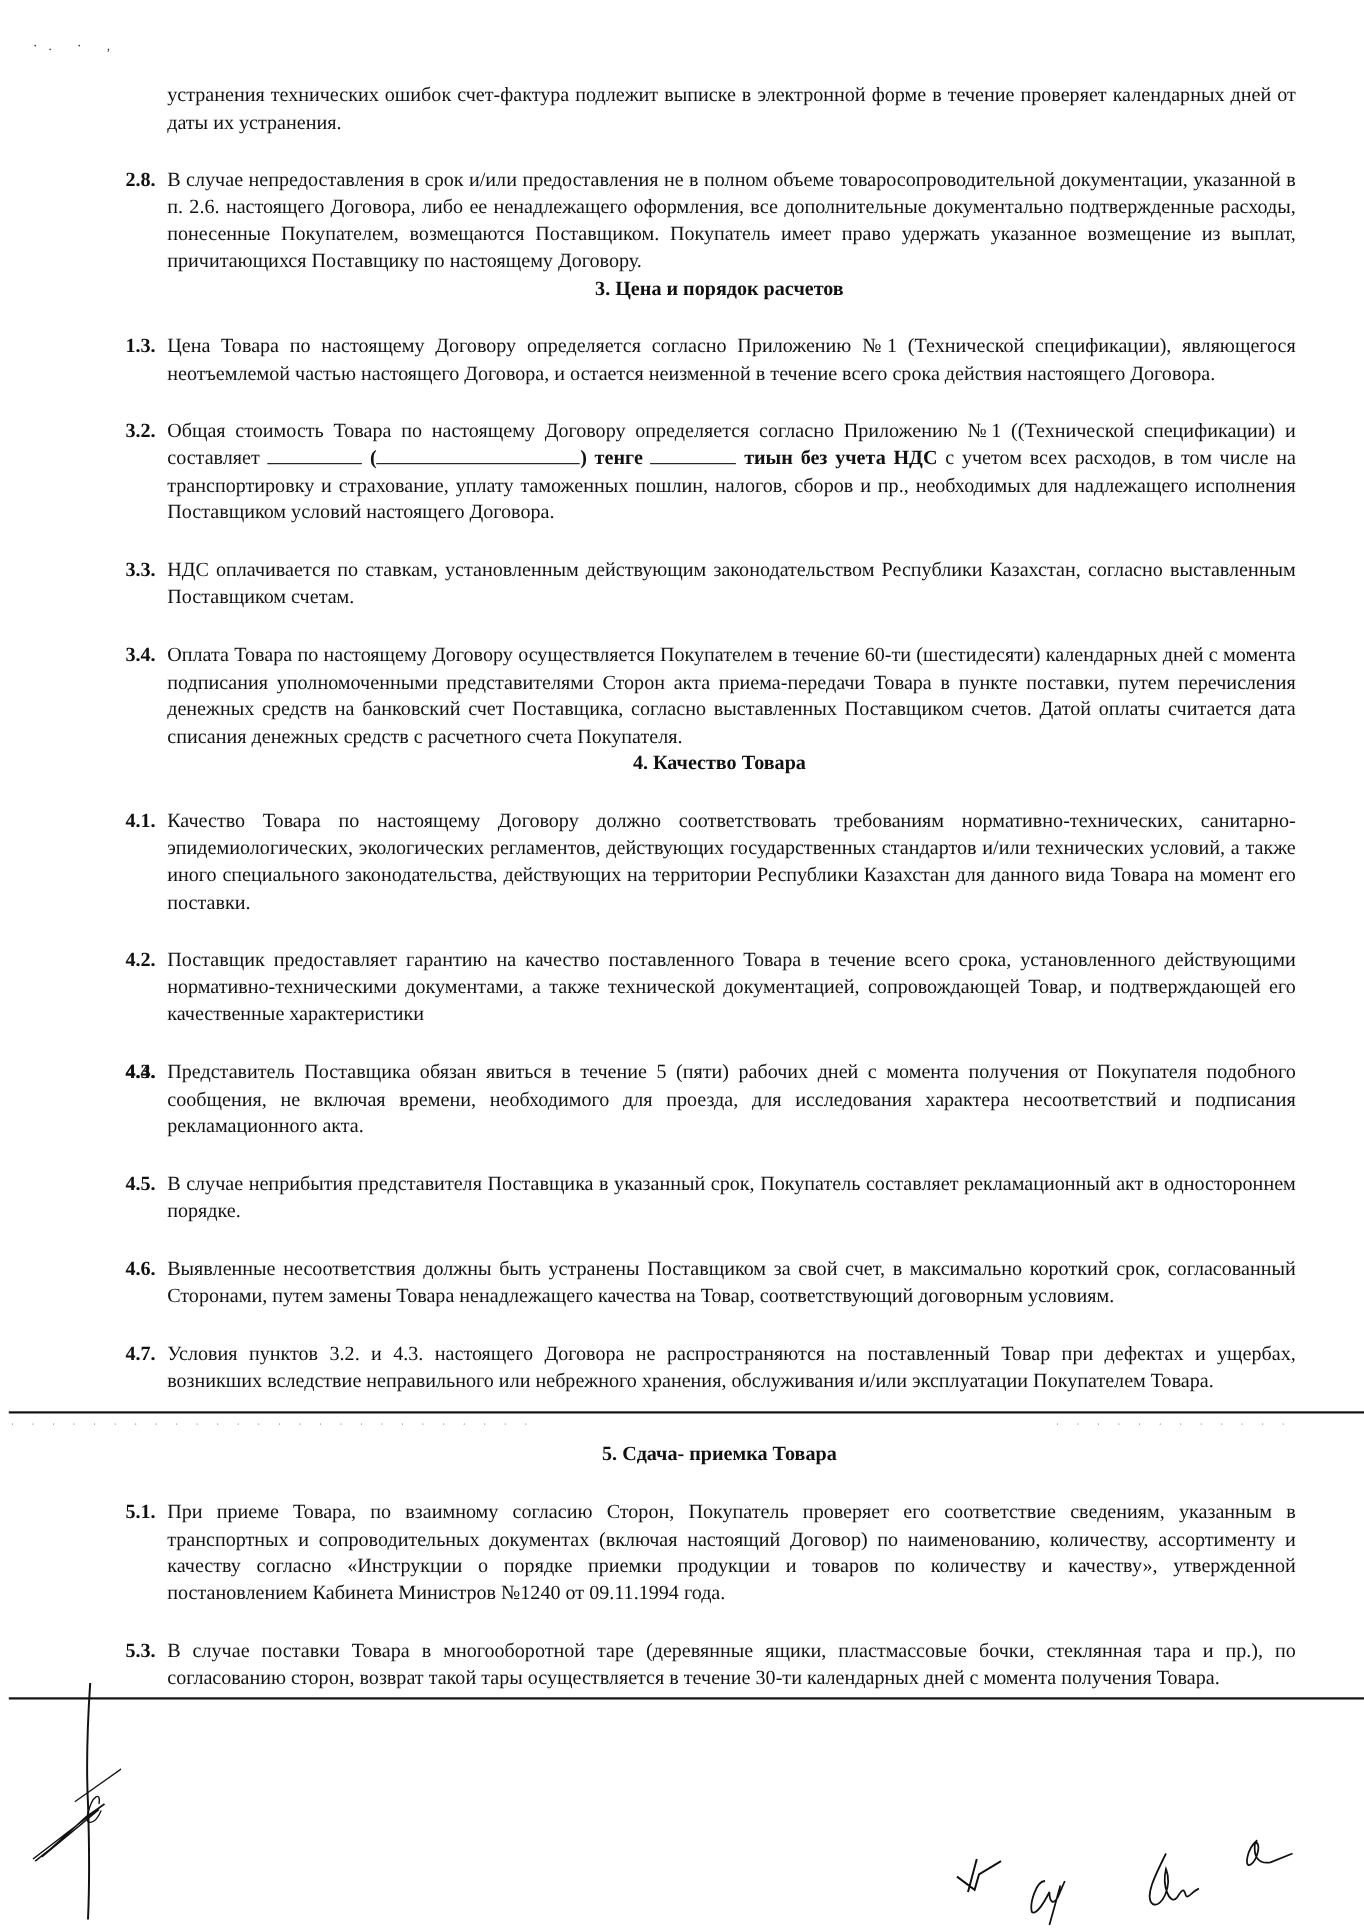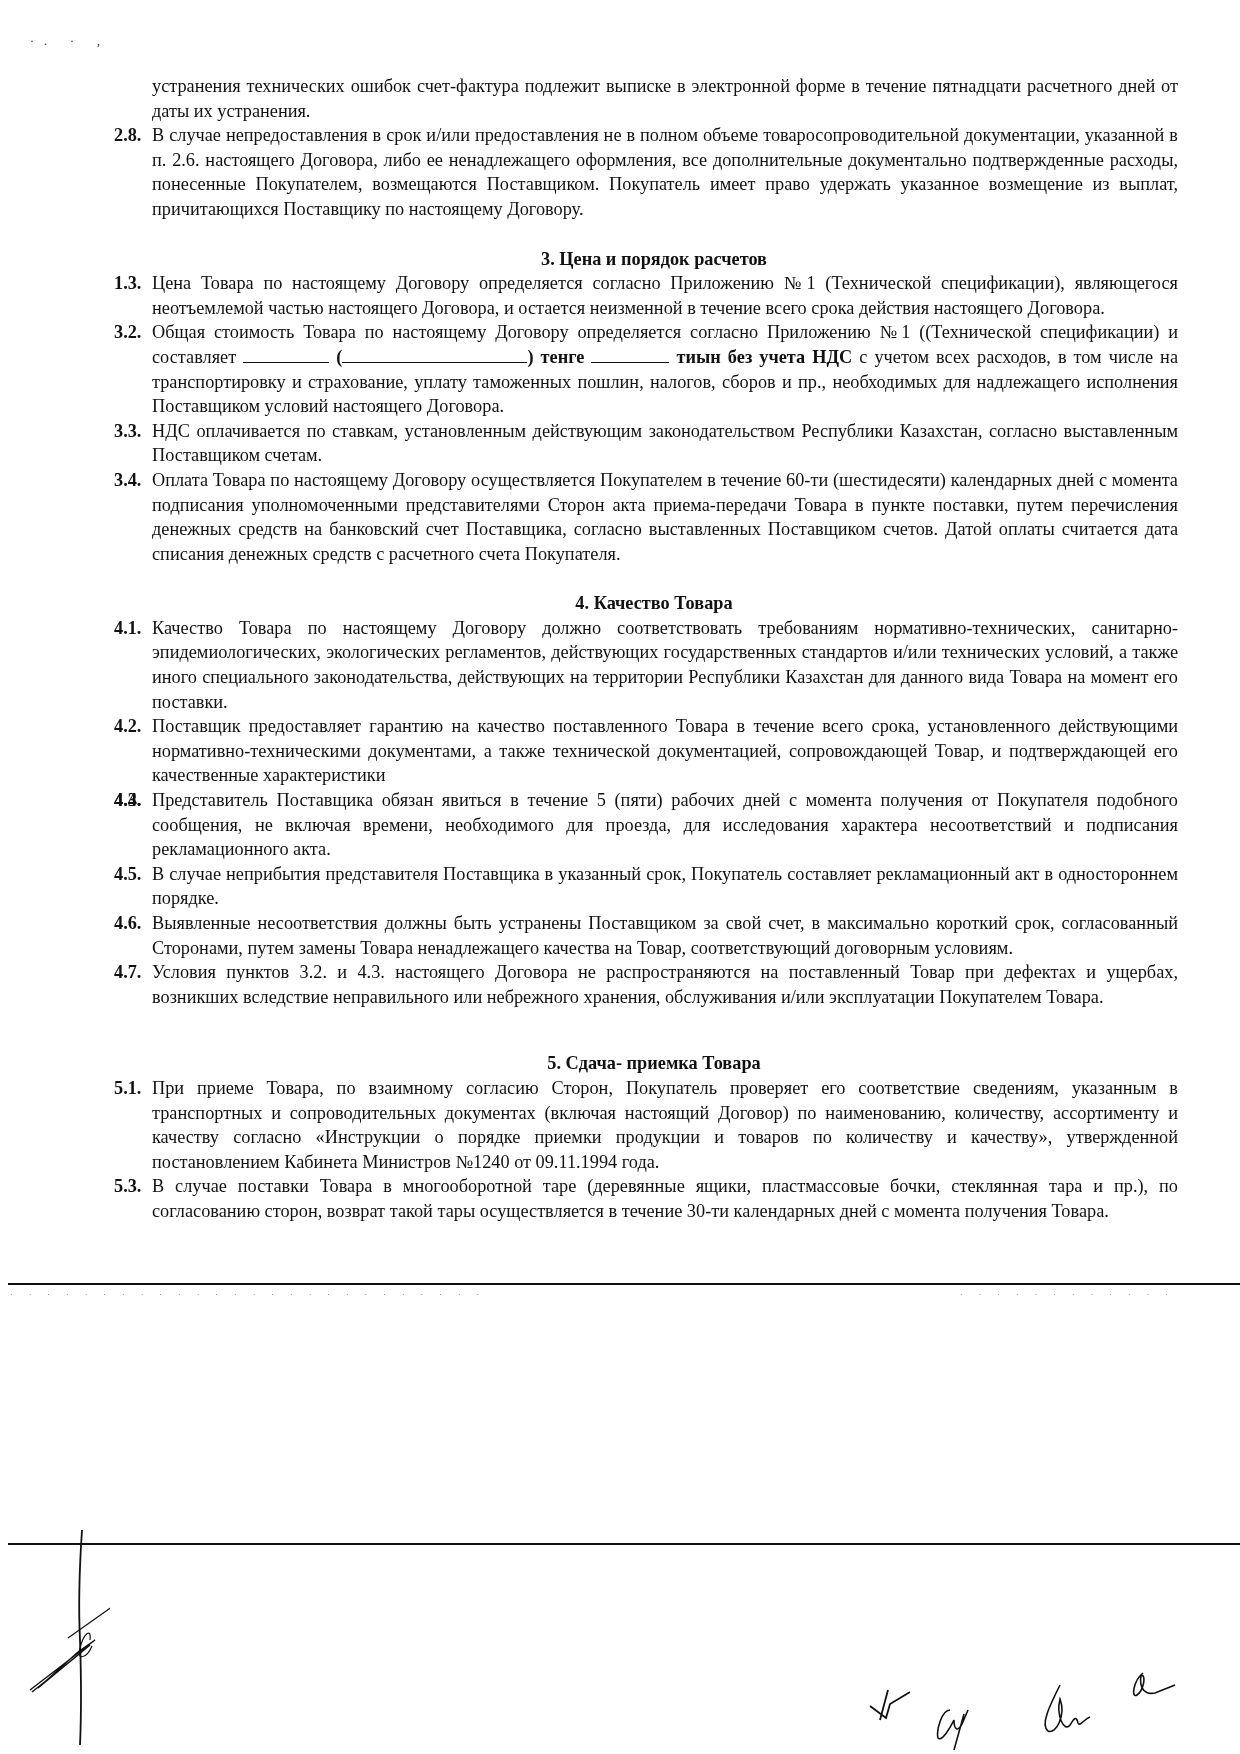--- a/index.html
+++ b/index.html
@@ -1,41 +1,41 @@
 <!DOCTYPE html>
 <html><head>
 <meta charset="utf-8">
 <style>
   html, body { margin: 0; padding: 0; background: #ffffff; }
   body { width: 1240px; height: 1754px; position: relative; overflow: hidden;
          font-family: "Liberation Serif", "DejaVu Serif", serif; color: #111; }
   .page { position: absolute; left: 0; top: 0; width: 1240px; height: 1754px; }
   .corner-marks { position: absolute; left: 30px; top: 34px; font-size: 12px; color: #333; letter-spacing: 10px; }
   .content { position: absolute; left: 100px; top: 74px; width: 1078px; font-size: 18.3px; line-height: 24.6px; }
-  .para { position: relative; padding-left: 52px; text-align: justify; text-align-last: left; }
+  .para { position: relative; padding-left: 52px; text-align: justify; text-align-last: left; margin-top: 28px; }
   .para .num { position: absolute; left: 14px; top: 0; font-weight: bold; }
   .cont { padding-left: 52px; text-align: justify; }
-  .heading { text-align: center; font-weight: bold; margin-top: 25px; margin-bottom: 0; padding-left: 30px; }
+  .heading { text-align: center; font-weight: bold; margin-bottom: 0; padding-left: 30px; }
   .blank { display: inline-block; border-bottom: 1.6px solid #111; height: 16px; vertical-align: baseline; }
   .b { font-weight: bold; }
   .rule { position: absolute; left: 8px; width: 1232px; height: 2px; background: #111; }
   .dots { position: absolute; top: 1290px; height: 4px; font-size: 8px; color: #555; letter-spacing: 7px; }
   .sig { position: absolute; }
   .gap-after-rule { height: 38px; }
 </style>
 </head>
 <body>
 
 <div class="page">
 
   <div class="corner-marks">·. · ,</div>
 
   <div class="content">
 
-    <div class="cont">устранения технических ошибок счет-фактура подлежит выписке в электронной форме в течение пятнадцати расчетного дней от даты их устранения.</div>
+    <div class="cont">устранения технических ошибок счет-фактура подлежит выписке в электронной форме в течение проверяет календарных дней от даты их устранения.</div>
     <div class="para">
       <span class="num">2.8.</span>
       <span>В случае непредоставления в срок и/или предоставления не в полном объеме товаросопроводительной документации, указанной в п. 2.6. настоящего Договора, либо ее ненадлежащего оформления, все дополнительные документально подтвержденные расходы, понесенные Покупателем, возмещаются Поставщиком. Покупатель имеет право удержать указанное возмещение из выплат, причитающихся Поставщику по настоящему Договору.</span>
     </div>
 
     <div class="heading">3.   Цена и порядок расчетов</div>
     <div class="para">
       <span class="num">1.3.</span>
       <span>Цена Товара по настоящему Договору определяется согласно Приложению №1 (Технической спецификации), являющегося неотъемлемой частью настоящего Договора, и остается неизменной в течение всего срока действия настоящего Договора.</span>
     </div>

